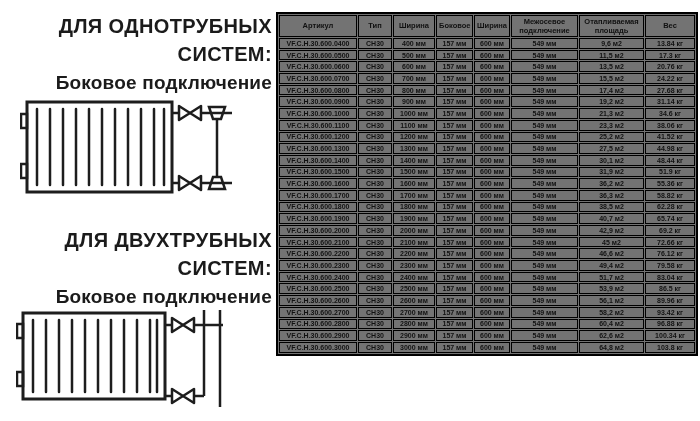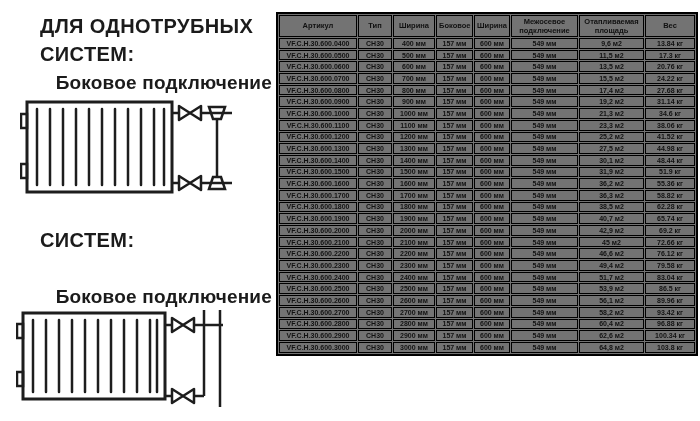--- a/index.html
+++ b/index.html
@@ -10,21 +10,21 @@
     color: #1d1d1d;
     position: relative;
     overflow: hidden;
   }
   .page { position: absolute; inset: 0; background: #ffffff; }
 
   
   .left-panel { position: absolute; left: 0; top: 0; width: 272px; height: 421px; }
   .section-title {
     position: absolute; left: 0; width: 272px;
-    text-align: left; font-weight: bold; font-size: 20px;
+    text-align: right; font-weight: bold; font-size: 20px;
     line-height: 1.4; letter-spacing: 0.4px; color: #1b1b1b; padding-left: 40px;
   }
   .section-subtitle {
     position: absolute; left: 0; width: 272px;
     text-align: right; font-weight: bold; font-size: 19px;
     letter-spacing: 0.2px; color: #1b1b1b;
   }
   .title-1 { top: 12px; }
   .subtitle-1 { top: 72px; }
   .diagram-1 { position: absolute; left: 20px; top: 99px; }
@@ -102,20 +102,21 @@
         <g>
           <polygon class="ln" points="159,77 159,91 170,84" stroke-width="2.5" fill="#fff" stroke-linejoin="round"></polygon>
           <polygon class="ln" points="181,77 181,91 170,84" stroke-width="2.5" fill="#fff" stroke-linejoin="round"></polygon>
         </g>
         <line class="ln" x1="181" y1="84" x2="212" y2="84" stroke-width="2.5"></line>
         <polygon class="ln" points="193,78 201,78 205,90 189,90" stroke-width="2.5" fill="#fff"></polygon>
       </g>
     </svg>
 
     <div class="section-title title-2">
+      <div>ДЛЯ ДВУХТРУБНЫХ</div>
       <div>СИСТЕМ:</div>
     </div>
     <div class="section-subtitle subtitle-2">Боковое подключение</div>
 
     <svg class="diagram-2" width="213" height="100" viewBox="0 0 213 100" aria-hidden="true">
       <g>
         <rect class="ln" x="7" y="5" width="142" height="86" stroke-width="3"></rect>
         <rect class="ln" x="1" y="16" width="6" height="14" stroke-width="2.5" fill="#fff"></rect>
         <rect class="ln" x="1" y="64" width="6" height="14" stroke-width="2.5" fill="#fff"></rect>
         <g stroke="#1d1d1d" stroke-width="2.5" stroke-linecap="round">

